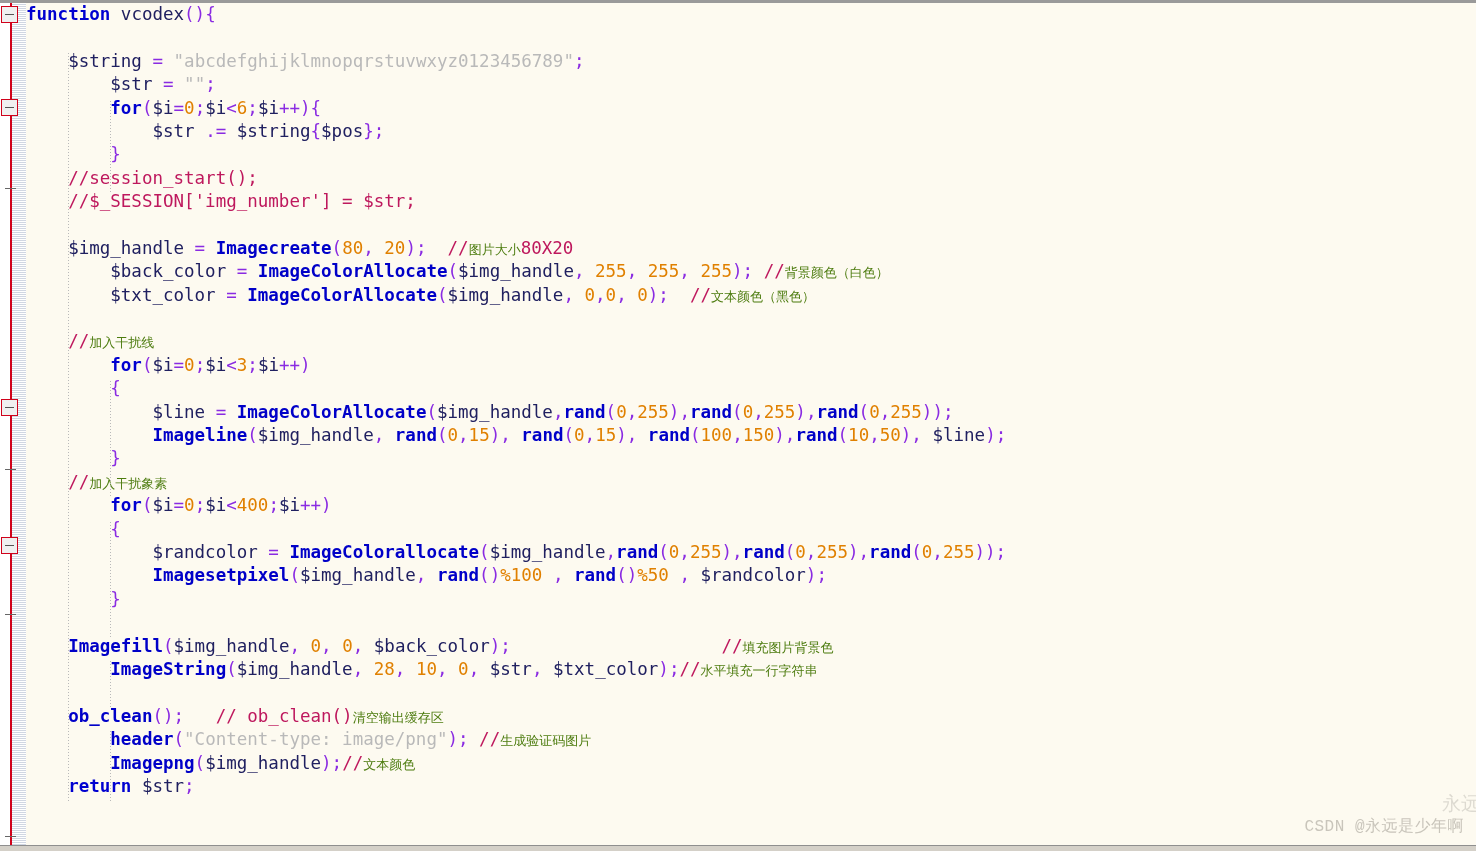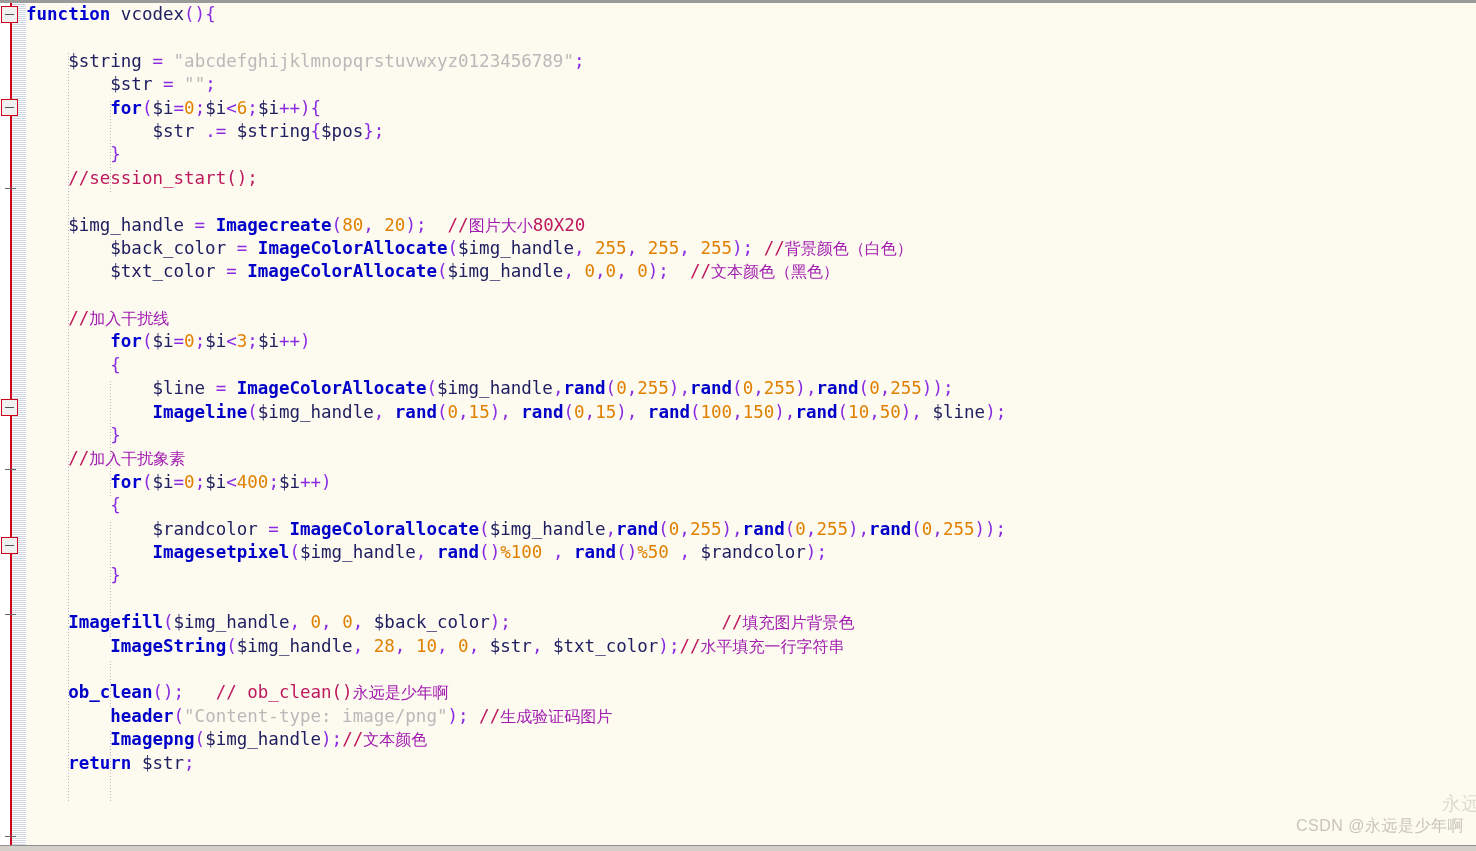--- a/index.html
+++ b/index.html
@@ -110,29 +110,29 @@
   }
 
   
   .kw       { color: #0000d0; font-weight: bold; }   
   .fn       { color: #0000c8; font-weight: bold; }   
   .var      { color: #202060; }                      
   .op       { color: #8a2be2; }
   .num      { color: #e08000; }                      
   .str      { color: #b9b9b9; }                      
   .cmt      { color: #be185d; }                      
-  .cmt-cjk  { color: #a21caf; font-family: "DejaVu Sans", "Liberation Sans", sans-serif; font-size: 16px; }
+  .cmt-cjk  { color: #4d7c0f; font-family: "DejaVu Sans", "Liberation Sans", sans-serif; font-size: 13px; }
   .plain    { color: #202060; }
 
   
   .watermark {
     position: absolute;
     right: 12px;
     bottom: 14px;
-    font-family: Liberation Sans, sans-serif;
+    font-family: Liberation Mono, monospace;
     font-size: 16px;
     color: #c9c5bb;
     letter-spacing: .5px;
     white-space: nowrap;
   }
   .watermark-ghost {
     position: absolute;
     right: -4px;
     bottom: 34px;
     font-family: "DejaVu Sans", "Liberation Sans", sans-serif;
@@ -167,20 +167,21 @@
   <div class="code-area">
     <div class="code-lines" id="code-lines">
         <div class="line"><span></span><span class="kw">function</span><span class="plain"> </span><span class="var">vcodex</span><span class="op">()</span><span class="op">{</span></div>
         <div class="line"><span></span></div>
         <div class="line"><span>    </span><span class="var">$string</span><span class="plain"> </span><span class="op">=</span><span class="plain"> </span><span class="str">"abcdefghijklmnopqrstuvwxyz0123456789"</span><span class="op">;</span></div>
         <div class="line"><span>        </span><span class="var">$str</span><span class="plain"> </span><span class="op">=</span><span class="plain"> </span><span class="str">""</span><span class="op">;</span></div>
         <div class="line"><span>        </span><span class="kw">for</span><span class="op">(</span><span class="var">$i</span><span class="op">=</span><span class="num">0</span><span class="op">;</span><span class="var">$i</span><span class="op">&lt;</span><span class="num">6</span><span class="op">;</span><span class="var">$i</span><span class="op">++</span><span class="op">)</span><span class="op">{</span></div>
         <div class="line"><span>            </span><span class="var">$str</span><span class="plain"> </span><span class="op">.=</span><span class="plain"> </span><span class="var">$string</span><span class="op">{</span><span class="var">$pos</span><span class="op">}</span><span class="op">;</span></div>
         <div class="line"><span>        </span><span class="op">}</span></div>
         <div class="line"><span>    </span><span class="cmt">//session_start();</span></div>
+        <div class="line"><span>    </span><span class="cmt">//$_SESSION['img_number'] = $str;</span></div>
         <div class="line"><span></span></div>
         <div class="line"><span>    </span><span class="var">$img_handle</span><span class="plain"> </span><span class="op">=</span><span class="plain"> </span><span class="fn">Imagecreate</span><span class="op">(</span><span class="num">80</span><span class="op">,</span><span class="plain"> </span><span class="num">20</span><span class="op">)</span><span class="op">;</span><span class="plain">  </span><span class="cmt">//</span><span class="cmt-cjk">图片大小</span><span class="cmt">80X20</span></div>
         <div class="line"><span>        </span><span class="var">$back_color</span><span class="plain"> </span><span class="op">=</span><span class="plain"> </span><span class="fn">ImageColorAllocate</span><span class="op">(</span><span class="var">$img_handle</span><span class="op">,</span><span class="plain"> </span><span class="num">255</span><span class="op">,</span><span class="plain"> </span><span class="num">255</span><span class="op">,</span><span class="plain"> </span><span class="num">255</span><span class="op">)</span><span class="op">;</span><span class="plain"> </span><span class="cmt">//</span><span class="cmt-cjk">背景颜色（白色）</span></div>
         <div class="line"><span>        </span><span class="var">$txt_color</span><span class="plain"> </span><span class="op">=</span><span class="plain"> </span><span class="fn">ImageColorAllocate</span><span class="op">(</span><span class="var">$img_handle</span><span class="op">,</span><span class="plain"> </span><span class="num">0</span><span class="op">,</span><span class="num">0</span><span class="op">,</span><span class="plain"> </span><span class="num">0</span><span class="op">)</span><span class="op">;</span><span class="plain">  </span><span class="cmt">//</span><span class="cmt-cjk">文本颜色（黑色）</span></div>
         <div class="line"><span></span></div>
         <div class="line"><span>    </span><span class="cmt">//</span><span class="cmt-cjk">加入干扰线</span></div>
         <div class="line"><span>        </span><span class="kw">for</span><span class="op">(</span><span class="var">$i</span><span class="op">=</span><span class="num">0</span><span class="op">;</span><span class="var">$i</span><span class="op">&lt;</span><span class="num">3</span><span class="op">;</span><span class="var">$i</span><span class="op">++</span><span class="op">)</span></div>
         <div class="line"><span>        </span><span class="op">{</span></div>
         <div class="line"><span>            </span><span class="var">$line</span><span class="plain"> </span><span class="op">=</span><span class="plain"> </span><span class="fn">ImageColorAllocate</span><span class="op">(</span><span class="var">$img_handle</span><span class="op">,</span><span class="fn">rand</span><span class="op">(</span><span class="num">0</span><span class="op">,</span><span class="num">255</span><span class="op">)</span><span class="op">,</span><span class="fn">rand</span><span class="op">(</span><span class="num">0</span><span class="op">,</span><span class="num">255</span><span class="op">)</span><span class="op">,</span><span class="fn">rand</span><span class="op">(</span><span class="num">0</span><span class="op">,</span><span class="num">255</span><span class="op">)</span><span class="op">)</span><span class="op">;</span></div>
         <div class="line"><span>            </span><span class="fn">Imageline</span><span class="op">(</span><span class="var">$img_handle</span><span class="op">,</span><span class="plain"> </span><span class="fn">rand</span><span class="op">(</span><span class="num">0</span><span class="op">,</span><span class="num">15</span><span class="op">)</span><span class="op">,</span><span class="plain"> </span><span class="fn">rand</span><span class="op">(</span><span class="num">0</span><span class="op">,</span><span class="num">15</span><span class="op">)</span><span class="op">,</span><span class="plain"> </span><span class="fn">rand</span><span class="op">(</span><span class="num">100</span><span class="op">,</span><span class="num">150</span><span class="op">)</span><span class="op">,</span><span class="fn">rand</span><span class="op">(</span><span class="num">10</span><span class="op">,</span><span class="num">50</span><span class="op">)</span><span class="op">,</span><span class="plain"> </span><span class="var">$line</span><span class="op">)</span><span class="op">;</span></div>
@@ -188,21 +189,21 @@
         <div class="line"><span>    </span><span class="cmt">//</span><span class="cmt-cjk">加入干扰象素</span></div>
         <div class="line"><span>        </span><span class="kw">for</span><span class="op">(</span><span class="var">$i</span><span class="op">=</span><span class="num">0</span><span class="op">;</span><span class="var">$i</span><span class="op">&lt;</span><span class="num">400</span><span class="op">;</span><span class="var">$i</span><span class="op">++</span><span class="op">)</span></div>
         <div class="line"><span>        </span><span class="op">{</span></div>
         <div class="line"><span>            </span><span class="var">$randcolor</span><span class="plain"> </span><span class="op">=</span><span class="plain"> </span><span class="fn">ImageColorallocate</span><span class="op">(</span><span class="var">$img_handle</span><span class="op">,</span><span class="fn">rand</span><span class="op">(</span><span class="num">0</span><span class="op">,</span><span class="num">255</span><span class="op">)</span><span class="op">,</span><span class="fn">rand</span><span class="op">(</span><span class="num">0</span><span class="op">,</span><span class="num">255</span><span class="op">)</span><span class="op">,</span><span class="fn">rand</span><span class="op">(</span><span class="num">0</span><span class="op">,</span><span class="num">255</span><span class="op">)</span><span class="op">)</span><span class="op">;</span></div>
         <div class="line"><span>            </span><span class="fn">Imagesetpixel</span><span class="op">(</span><span class="var">$img_handle</span><span class="op">,</span><span class="plain"> </span><span class="fn">rand</span><span class="op">()</span><span class="num">%100</span><span class="plain"> </span><span class="op">,</span><span class="plain"> </span><span class="fn">rand</span><span class="op">()</span><span class="num">%50</span><span class="plain"> </span><span class="op">,</span><span class="plain"> </span><span class="var">$randcolor</span><span class="op">)</span><span class="op">;</span></div>
         <div class="line"><span>        </span><span class="op">}</span></div>
         <div class="line"><span></span></div>
         <div class="line"><span>    </span><span class="fn">Imagefill</span><span class="op">(</span><span class="var">$img_handle</span><span class="op">,</span><span class="plain"> </span><span class="num">0</span><span class="op">,</span><span class="plain"> </span><span class="num">0</span><span class="op">,</span><span class="plain"> </span><span class="var">$back_color</span><span class="op">)</span><span class="op">;</span><span class="plain">                    </span><span class="cmt">//</span><span class="cmt-cjk">填充图片背景色</span></div>
         <div class="line"><span>        </span><span class="fn">ImageString</span><span class="op">(</span><span class="var">$img_handle</span><span class="op">,</span><span class="plain"> </span><span class="num">28</span><span class="op">,</span><span class="plain"> </span><span class="num">10</span><span class="op">,</span><span class="plain"> </span><span class="num">0</span><span class="op">,</span><span class="plain"> </span><span class="var">$str</span><span class="op">,</span><span class="plain"> </span><span class="var">$txt_color</span><span class="op">)</span><span class="op">;</span><span class="cmt">//</span><span class="cmt-cjk">水平填充一行字符串</span></div>
         <div class="line"><span></span></div>
-        <div class="line"><span>    </span><span class="fn">ob_clean</span><span class="op">()</span><span class="op">;</span><span class="plain">   </span><span class="cmt">// ob_clean()</span><span class="cmt-cjk">永远是少年啊</span></div>
+        <div class="line"><span>    </span><span class="fn">ob_clean</span><span class="op">()</span><span class="op">;</span><span class="plain">   </span><span class="cmt">// ob_clean()</span><span class="cmt-cjk">清空输出缓存区</span></div>
         <div class="line"><span>        </span><span class="fn">header</span><span class="op">(</span><span class="str">"Content-type: image/png"</span><span class="op">)</span><span class="op">;</span><span class="plain"> </span><span class="cmt">//</span><span class="cmt-cjk">生成验证码图片</span></div>
         <div class="line"><span>        </span><span class="fn">Imagepng</span><span class="op">(</span><span class="var">$img_handle</span><span class="op">)</span><span class="op">;</span><span class="cmt">//</span><span class="cmt-cjk">文本颜色</span></div>
         <div class="line"><span>    </span><span class="kw">return</span><span class="plain"> </span><span class="var">$str</span><span class="op">;</span></div>
         <div class="line"><span></span></div>
         <div class="line"><span></span></div>
         <div class="indent-guide" style="left: 42.2px; top: 48.8px; height: 748.8px;"></div>
         <div class="indent-guide" style="left: 84.4px; top: 95.6px; height: 93.6px;"></div>
         <div class="indent-guide" style="left: 84.4px; top: 376.4px; height: 117px;"></div>
         <div class="indent-guide" style="left: 84.4px; top: 516.8px; height: 117px;"></div>
         <div class="indent-guide" style="left: 84.4px; top: 657.2px; height: 46.8px;"></div>

